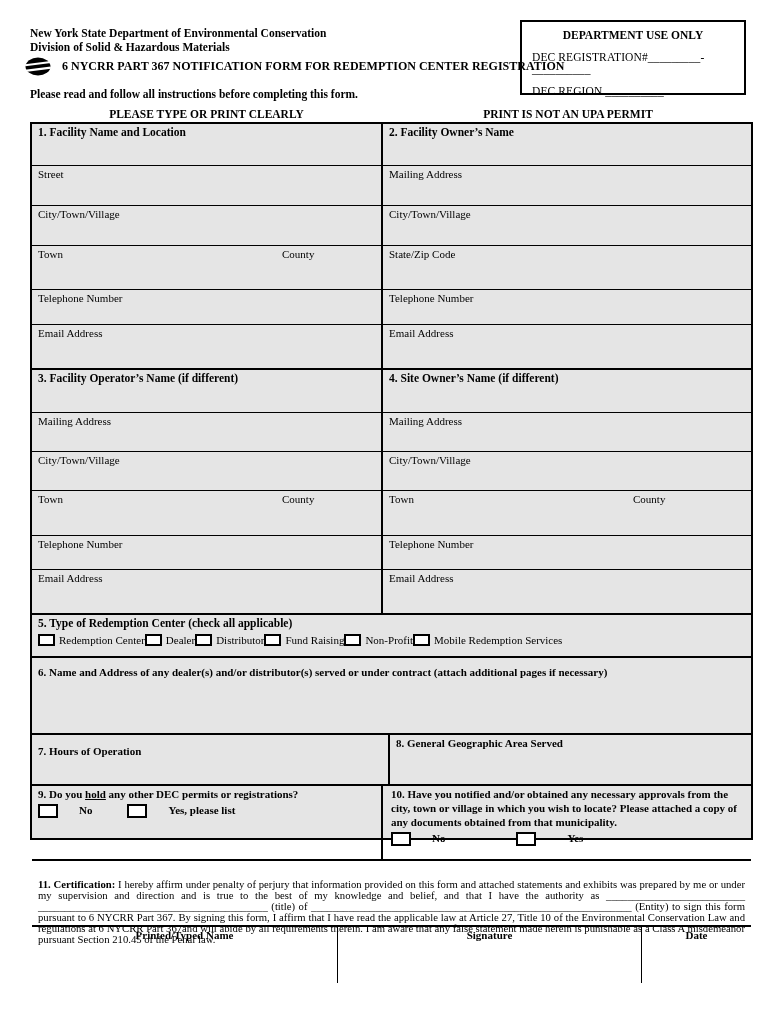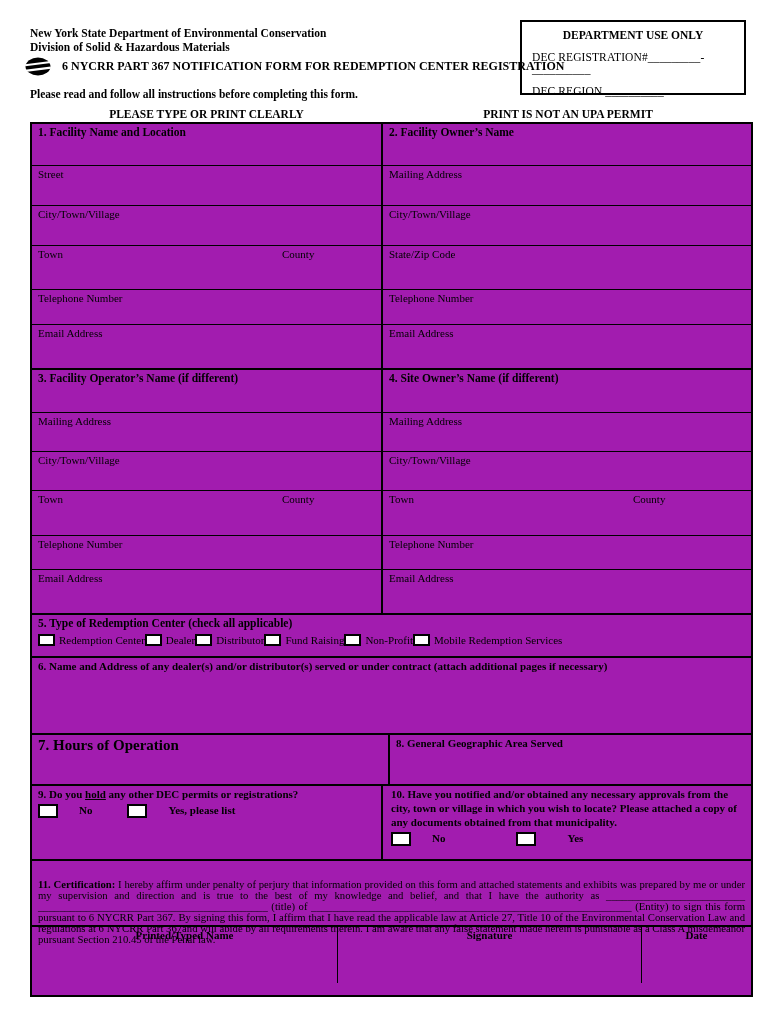--- a/index.html
+++ b/index.html
@@ -39,23 +39,23 @@
   .type-row {
     position: absolute; left: 30px; top: 108px; width: 723px;
     display: flex; font-weight: bold; font-size: 11.5px;
   }
   .type-row .tl { width: 353px; text-align: center; }
   .type-row .tr { width: 370px; text-align: center; }
 
   
   .form-table {
     position: absolute; left: 30px; top: 122px;
-    width: 723px; height: 875px;
+    width: 723px; height: 718px;
     border: 2px solid #000;
-    background: #a21caf;
+    background: #e5e5e5;
   }
   .sec { border-top: 2px solid #000; }
   .sec.first { border-top: none; }
 
   .two-col { display: flex; }
   .two-col .colL { width: 351px; border-right: 2px solid #000; }
   .two-col .colR { flex: 1; }
 
   .cell {
     border-top: 1px solid #000;
@@ -78,24 +78,24 @@
   .s5 { height: 43px; padding: 2px 6px; font-size: 11px; }
   .s5-title { font-weight: bold; font-size: 11.5px; }
   .opts { display: flex; justify-content: flex-start; margin-top: 5px; padding-right: 6px; }
   .opt { display: flex; align-items: center; gap: 4px; font-size: 11px; white-space: nowrap; }
   .cb {
     display: inline-block; width: 17px; height: 12px;
     border: 2px solid #000; background: #fff; flex: none;
   }
   .cb.big { width: 20px; height: 14px; }
 
-  .s6 { height: 77px; padding: 2px 6px; font-weight: bold; font-size: 11px; }
+  .s6 { height: 77px; padding: 8px 6px; font-weight: bold; font-size: 11px; }
 
   .s78 { display: flex; height: 51px; }
-  .s78 .colL { width: 358px; border-right: 2px solid #000; padding: 2px 6px; font-weight: bold; font-size: 15px; }
+  .s78 .colL { width: 358px; border-right: 2px solid #000; padding: 10px 6px; font-weight: bold; font-size: 11px; }
   .s78 .colR { flex: 1; padding: 2px 6px; font-weight: bold; font-size: 11px; }
 
   .s910 { display: flex; height: 75px; }
   .s910 .colL { width: 351px; border-right: 2px solid #000; padding: 2px 6px; font-weight: bold; font-size: 11px; line-height: 1.25; }
   .s910 .colR { flex: 1; padding: 2px 6px 2px 8px; font-weight: bold; font-size: 11px; line-height: 1.27; }
   .cbrow { display: flex; align-items: center; gap: 21px; margin-top: 2px; }
   .cbrow .gap50 { margin-left: 50px; }
   .cbrow .lblgap { margin-left: 10px; }
   .ul { text-decoration: underline; }
 

